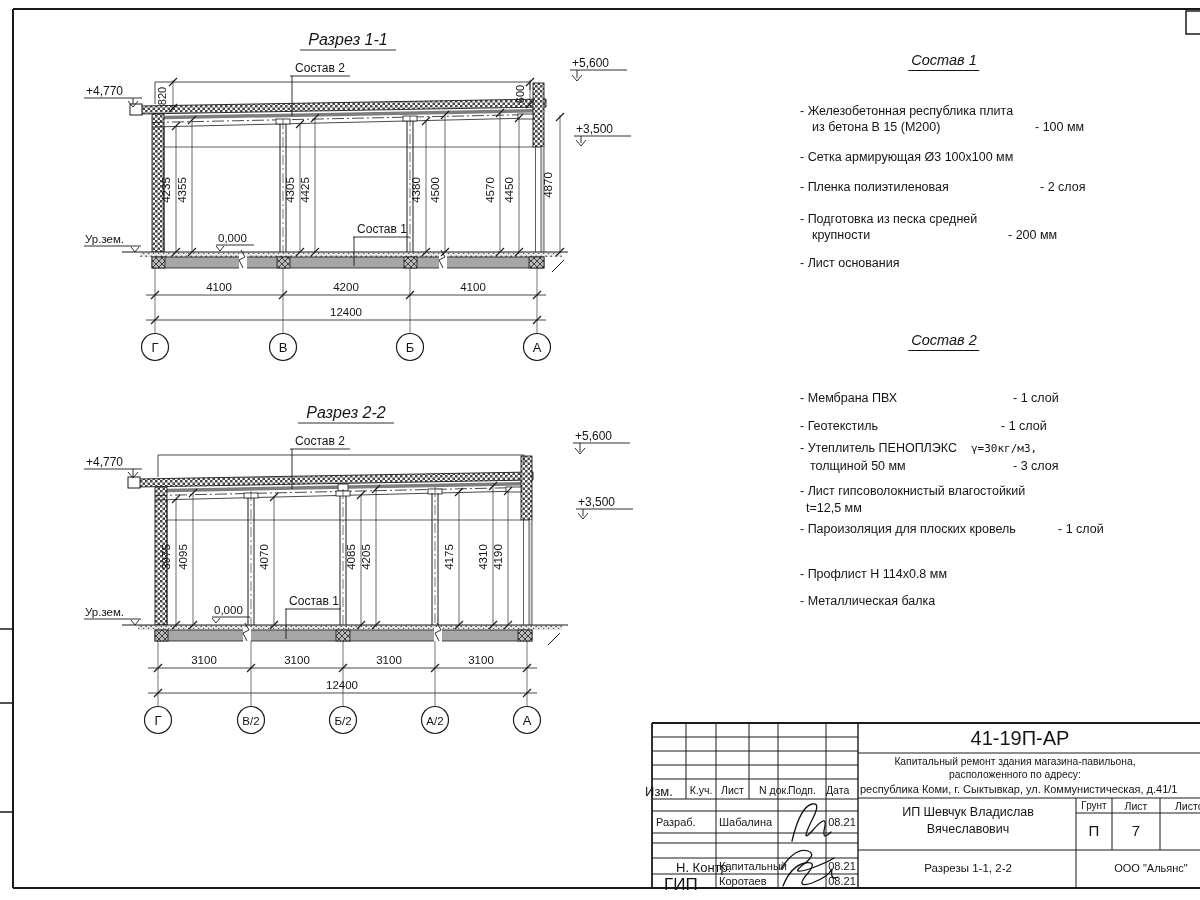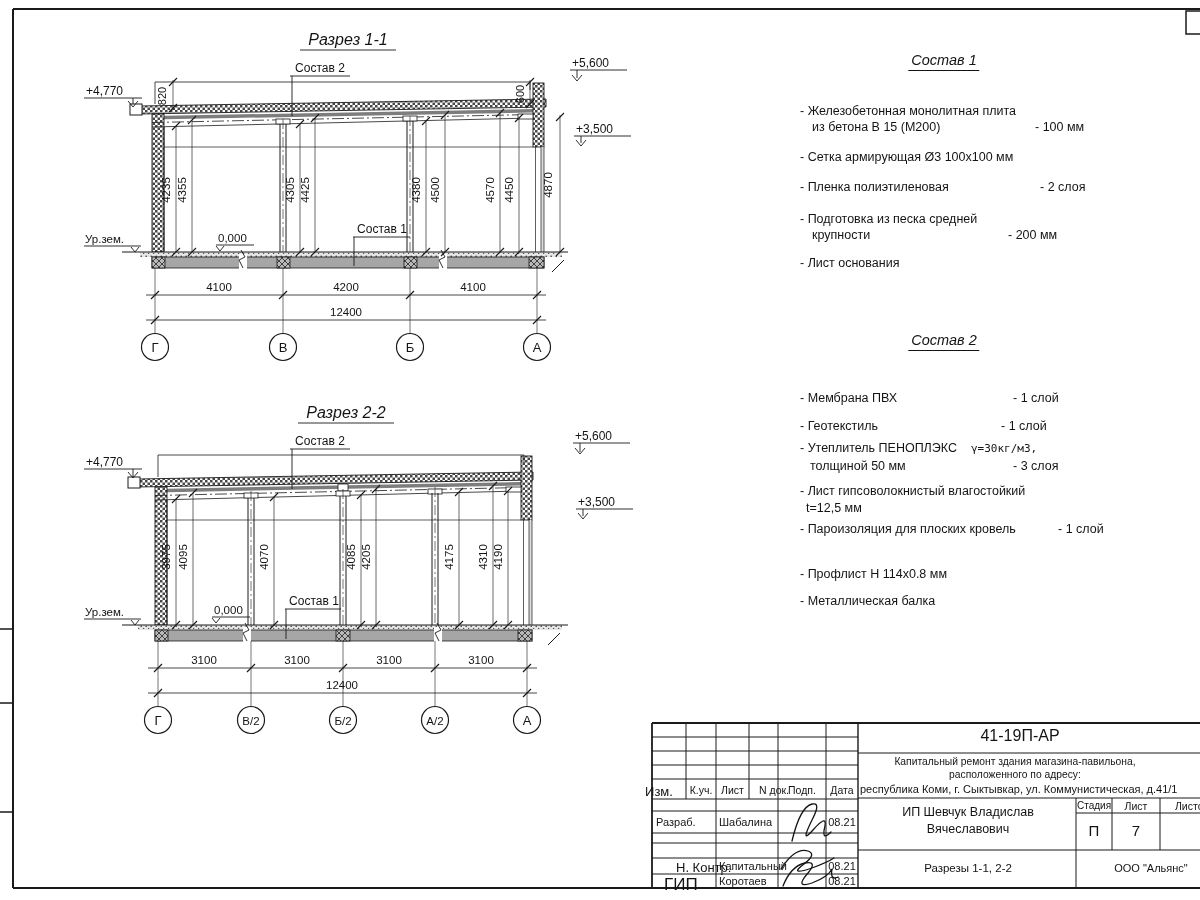--- a/index.html
+++ b/index.html
@@ -216,21 +216,21 @@
 
   <g stroke="#141414" fill="none" stroke-width="1.3" stroke-linecap="round">
     <path d="M792,841 q8,-34 20,-37 q9,-2 1,14 q-14,28 0,12 q14,-16 12,-4 q-4,16 6,6"></path>
     <path d="M781,869 q14,-22 27,-18 q9,3 -4,13 q-16,12 8,4 q16,-6 22,-10"></path>
     <path d="M783,886 q8,-20 22,-23 q13,-2 3,10 q-14,16 4,10 q16,-6 20,-14 q-2,12 6,8"></path>
   </g>
 </svg>
 
 <div>
   <div class="comp-title" style="left:944px;top:52px">Состав 1</div>
-  <div class="t" style="left:800px;top:104px">- Железобетонная  монолитная плита</div>
+  <div class="t" style="left:800px;top:104px">- Железобетонная  республика плита</div>
   <div class="t" style="left:812px;top:120px">из бетона В 15 (М200)</div>
   <div class="t" style="left:1035px;top:120px">- 100 мм</div>
   <div class="t" style="left:800px;top:150px">- Сетка армирующая Ø3 100х100 мм</div>
   <div class="t" style="left:800px;top:180px">- Пленка полиэтиленовая</div>
   <div class="t" style="left:1040px;top:180px">- 2 слоя</div>
   <div class="t" style="left:800px;top:212px">- Подготовка из песка средней</div>
   <div class="t" style="left:812px;top:228px">крупности</div>
   <div class="t" style="left:1008px;top:228px">- 200 мм</div>
   <div class="t" style="left:800px;top:256px">- Лист основания</div>
 </div>
@@ -246,46 +246,46 @@
   <div class="t" style="left:1013px;top:459px">- 3 слоя</div>
   <div class="t" style="left:800px;top:484px">- Лист гипсоволокнистый влагостойкий</div>
   <div class="t" style="left:806px;top:501px">t=12,5 мм</div>
   <div class="t" style="left:800px;top:522px">- Пароизоляция для плоских кровель</div>
   <div class="t" style="left:1058px;top:522px">- 1 слой</div>
   <div class="t" style="left:800px;top:567px">- Профлист Н 114х0.8 мм</div>
   <div class="t" style="left:800px;top:594px">- Металлическая балка</div>
 </div>
 
 <div>
-  <div class="tb tc" style="left:858px;top:727px;width:324px;font-size:16px">41-19П-АР</div>
+  <div class="tb tc" style="left:858px;top:727px;width:324px;font-size:20px">41-19П-АР</div>
   <div class="tb tc" style="left:860px;top:756px;width:310px;font-size:10.3px">Капитальный ремонт здания магазина-павильона,</div>
   <div class="tb tc" style="left:860px;top:769px;width:310px;font-size:10.3px">расположенного по адресу:</div>
   <div class="tb tc" style="left:860px;top:783px;width:310px;font-size:11px">республика Коми, г. Сыктывкар, ул. Коммунистическая, д.41/1</div>
 
   <div class="tb tc" style="left:632px;top:784px;width:54px;font-size:13px">Изм.</div>
   <div class="tb tc" style="left:686px;top:784px;width:30px;font-size:10.5px">К.уч.</div>
   <div class="tb tc" style="left:716px;top:784px;width:33px;font-size:10.5px">Лист</div>
   <div class="tb tc" style="left:749px;top:784px;width:50px;font-size:10.5px">N док.</div>
   <div class="tb tc" style="left:778px;top:784px;width:48px;font-size:10.5px">Подп.</div>
-  <div class="tb tc" style="left:826px;top:784px;width:32px;font-size:10.5px">Дата</div>
+  <div class="tb tc" style="left:826px;top:784px;width:20px;font-size:10.5px">Дата</div>
 
   <div class="tb" style="left:656px;top:816px;font-size:11px">Разраб.</div>
   <div class="tb" style="left:719px;top:816px;font-size:11px">Шабалина</div>
   <div class="tb tc" style="left:826px;top:816px;width:32px;font-size:11px">08.21</div>
   <div class="tb" style="left:676px;top:860px;font-size:13px">Н. Контр.</div>
   <div class="tb" style="left:719px;top:860px;font-size:11px">Капитальный</div>
   <div class="tb tc" style="left:826px;top:860px;width:32px;font-size:11px">08.21</div>
   <div class="tb" style="left:664px;top:875px;font-size:17px">ГИП</div>
   <div class="tb" style="left:719px;top:875px;font-size:11px">Коротаев</div>
   <div class="tb tc" style="left:826px;top:875px;width:32px;font-size:11px">08.21</div>
 
   <div class="tb tc" style="left:862px;top:805px;width:212px;font-size:12.5px">ИП Шевчук Владислав</div>
   <div class="tb tc" style="left:862px;top:822px;width:212px;font-size:12.5px">Вячеславович</div>
 
-  <div class="tb tc" style="left:1076px;top:800px;width:36px;font-size:10px">Стадия</div>
+  <div class="tb tc" style="left:1076px;top:800px;width:36px;font-size:10px">Грунт</div>
   <div class="tb tc" style="left:1112px;top:800px;width:48px;font-size:10.5px">Лист</div>
   <div class="tb tc" style="left:1160px;top:800px;width:64px;font-size:10.5px">Листов</div>
   <div class="tb tc" style="left:1076px;top:822px;width:36px;font-size:15px">П</div>
   <div class="tb tc" style="left:1112px;top:822px;width:48px;font-size:15px">7</div>
 
   <div class="tb tc" style="left:862px;top:862px;width:212px;font-size:11.5px">Разрезы 1-1, 2-2</div>
   <div class="tb tc" style="left:1078px;top:862px;width:146px;font-size:11px">ООО "Альянс"</div>
 </div>
 
 </body></html>

